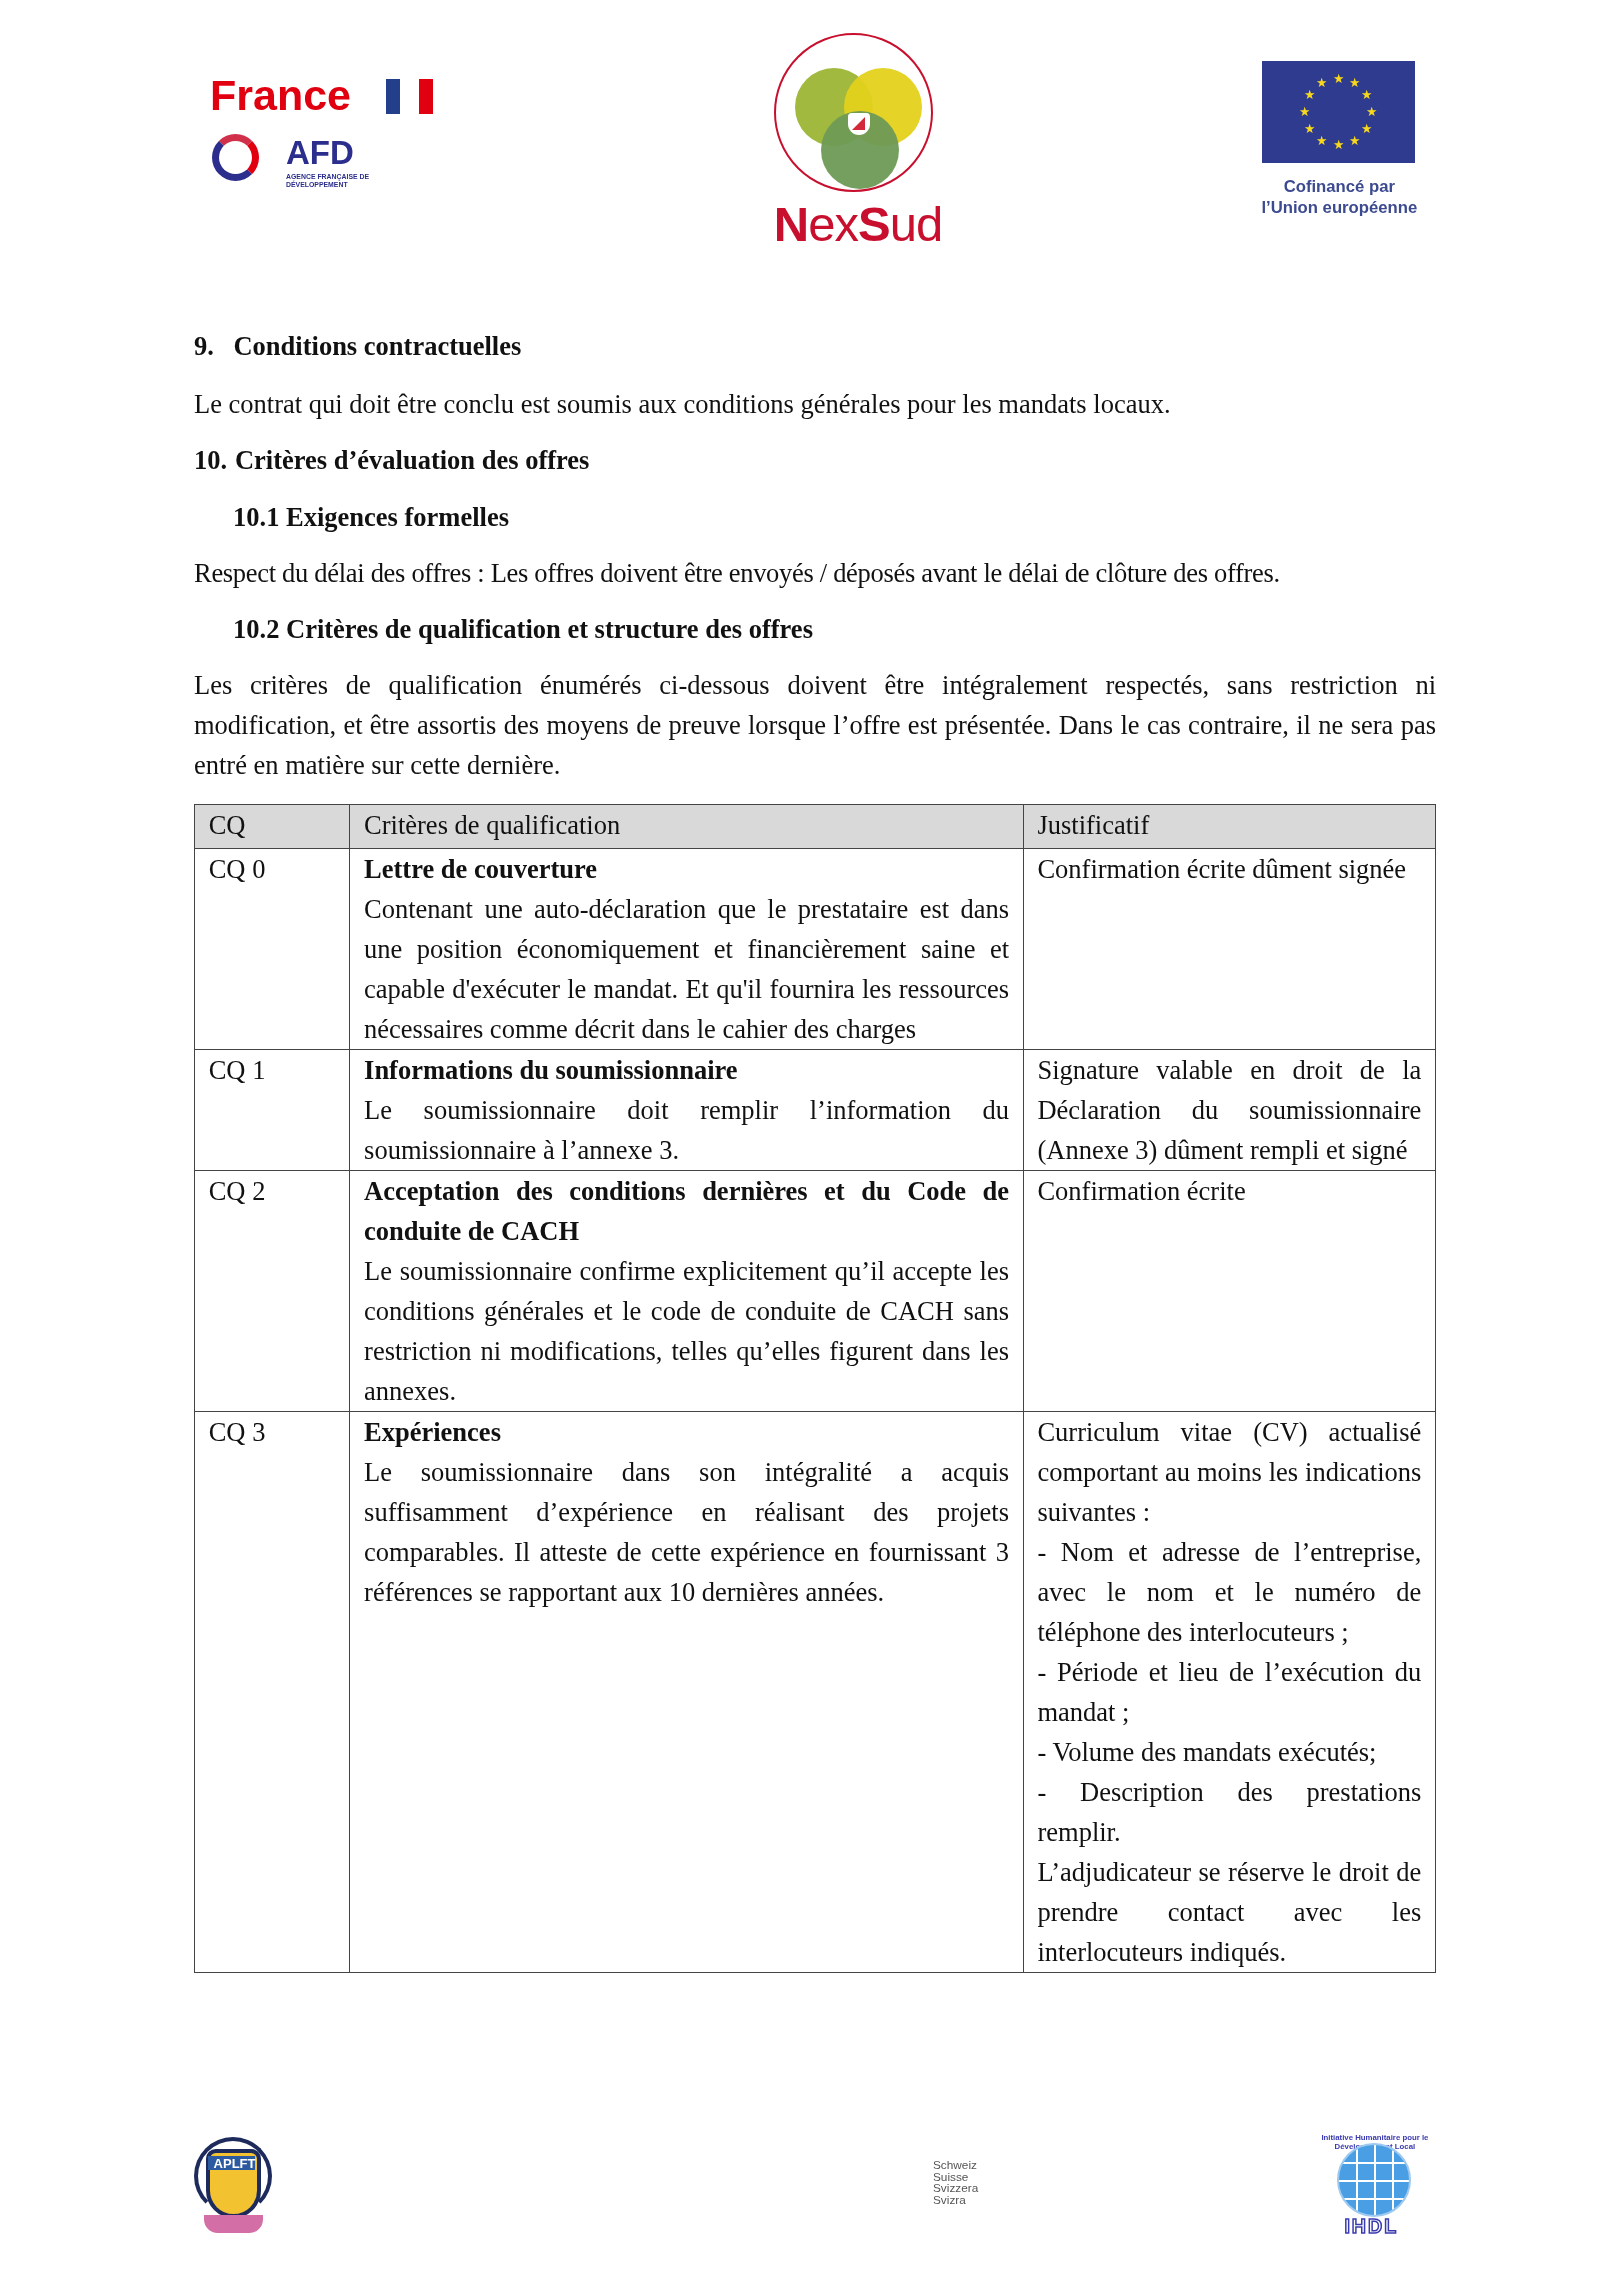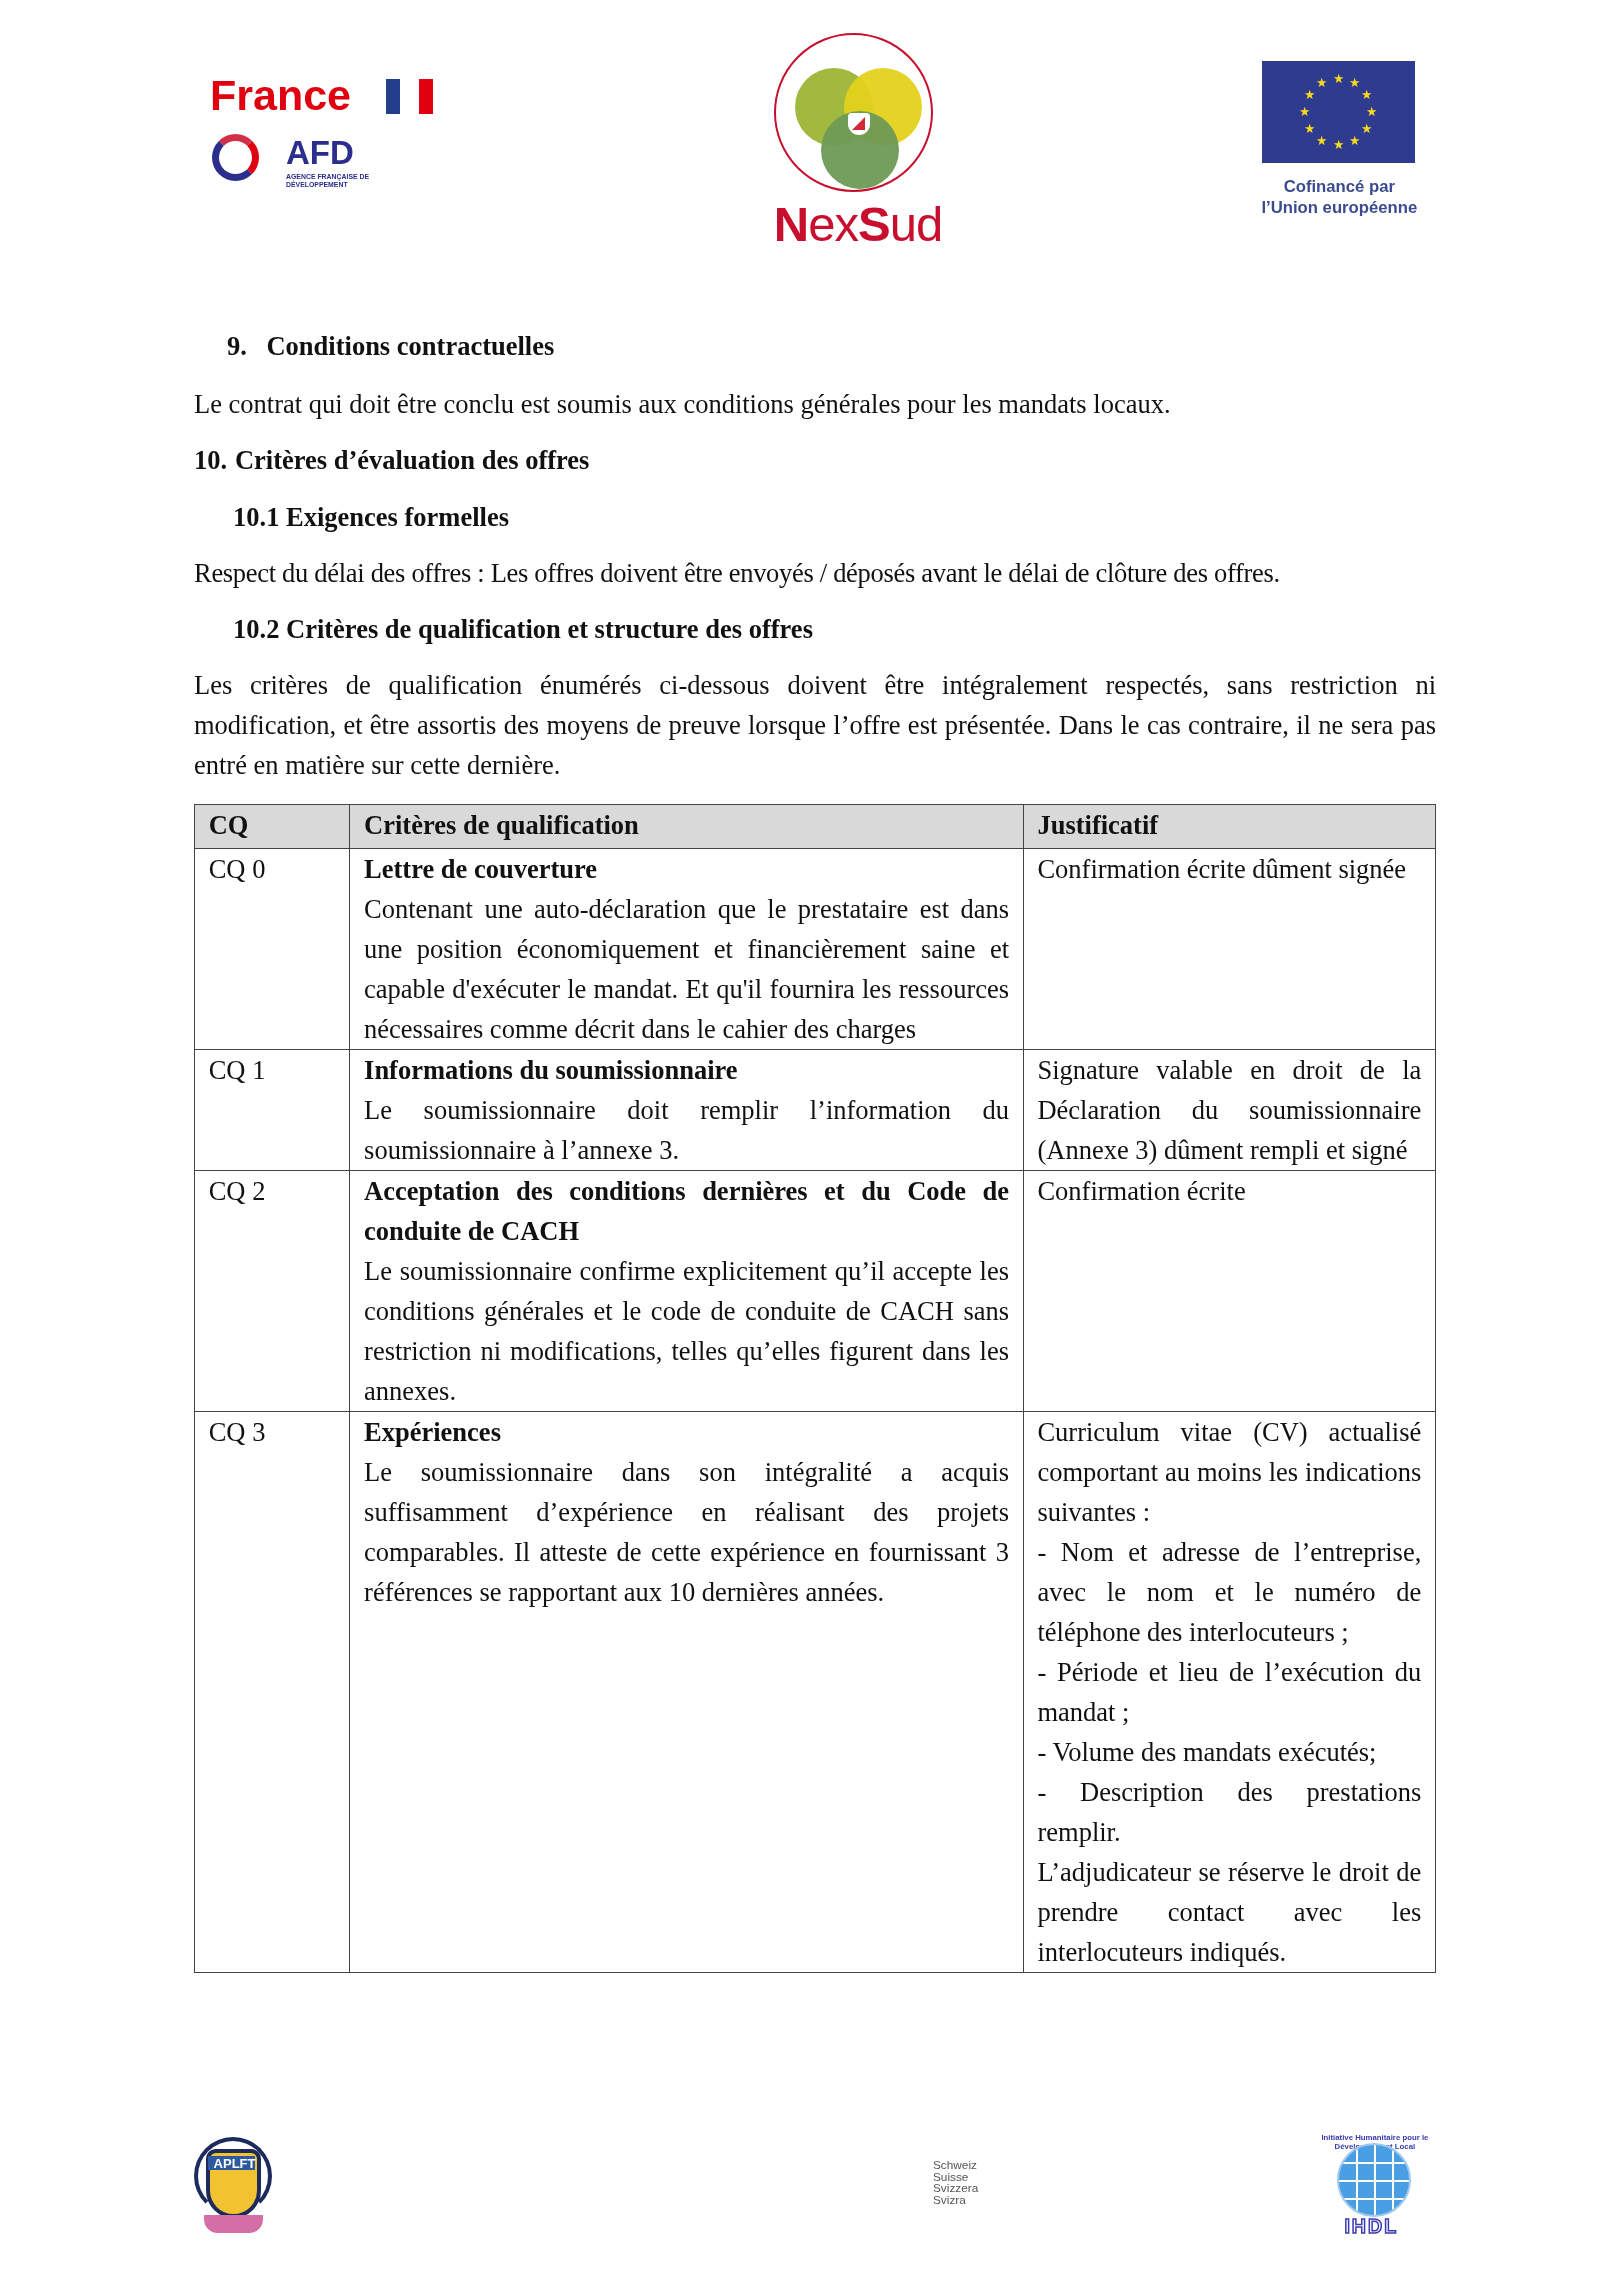--- a/index.html
+++ b/index.html
@@ -42,21 +42,21 @@
              font-family:"Liberation Sans", sans-serif; font-weight:bold; font-size:16.7px; line-height:20.6px; color:#3c4a8f; }
 
   
   .h { font-weight: bold; font-size: 26.5px; line-height: 31px; }
   .p { font-size: 26.5px; line-height: 40px; }
 
   
   table.cq { position: absolute; left: 194px; top: 804px; width: 1242px; border-collapse: collapse;
              font-size: 26.5px; line-height: 40px; }
   table.cq td, table.cq th { border: 1.5px solid #444; vertical-align: top; padding: 0 13.7px 0 13.7px; }
-  table.cq th { background: #d9d9d9; text-align: left; font-weight: bold; height: 43px; }
+  table.cq th { background: #d9d9d9; text-align: left; font-weight: normal; height: 43px; }
   table.cq .c-id { width: 127px; }
   table.cq .c-crit { width: 645px; }
   .jus { text-align: justify; }
   .bold { font-weight: bold; }
 
   
   .aplft { left: 194px; top: 2129px; width: 78px; height: 110px; }
   .ap-shield { position:absolute; left:11.8px; top:19.6px; width:55px; height:69px; background:#f2c230;
                border: 4.9px solid #1d2a5c; border-radius: 9.8px 9.8px 27.4px 27.4px; box-sizing:border-box; }
   .ap-top { position:absolute; left:13.7px; top:27.4px; width:47px; height:13.7px; background:#2c5aa0; }
@@ -118,21 +118,21 @@
       <span class="eu-star" style="left: 37px; top: 45px;">★</span>
       <span class="eu-star" style="left: 42px; top: 28px;">★</span>
       <span class="eu-star" style="left: 54px; top: 16px;">★</span>
     </div>
   <div class="eu-text">
     <div>Cofinancé par</div>
     <div>l’Union européenne</div>
   </div>
 </div>
 
-<div class="abs h" style="left:194px; top:331px;margin-left:33px;">
+<div class="abs h" style="left:194px; top:331px;">
   <span>9.</span><span style="display:inline-block;width:19.6px;"></span><span>Conditions contractuelles</span>
 </div>
 <div class="abs p" style="left:194px; top:384px; width:1245px;">Le contrat qui doit être conclu est soumis aux conditions générales pour les mandats locaux.</div>
 
 <div class="abs h" style="left:194px; top:445px;">
   <span>10.</span><span style="display:inline-block;width:7.8px;"></span><span>Critères d’évaluation des offres</span>
 </div>
 
 <div class="abs h" style="left:233px; top:502px;">10.1 Exigences formelles</div>
 <div class="abs p" style="left:194px; top:553px; width:1245px; white-space:nowrap; letter-spacing:-0.3px;">Respect du délai des offres : Les offres doivent être envoyés / déposés avant le délai de clôture des offres.</div>

